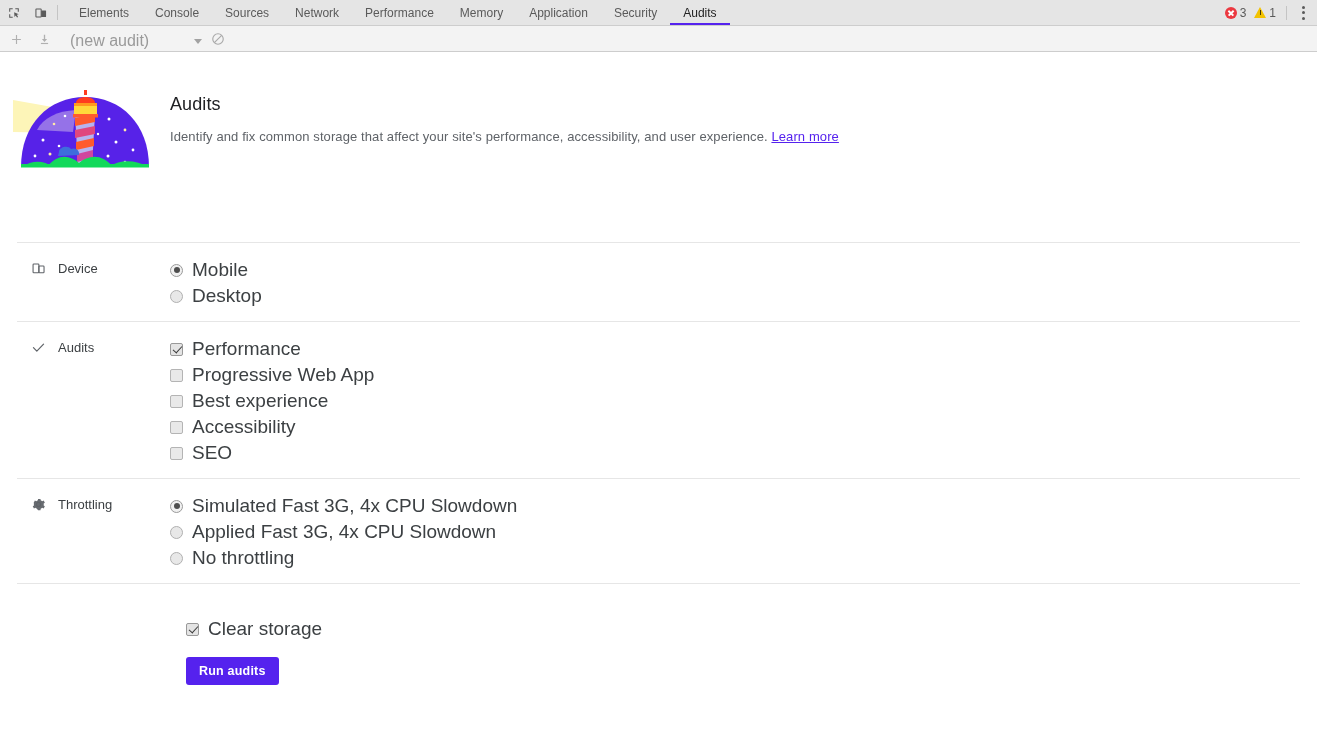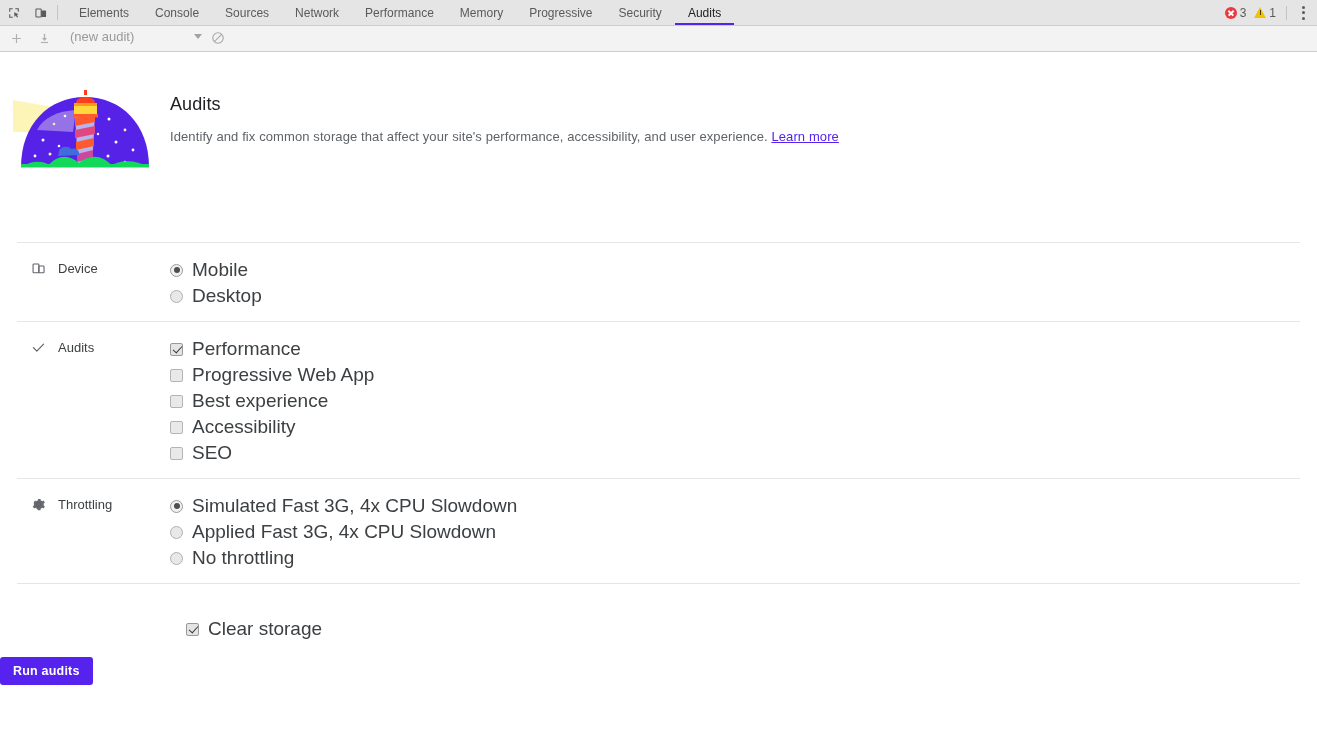--- a/index.html
+++ b/index.html
@@ -113,23 +113,23 @@
     gap: 2.5px; cursor: pointer;
   }
   .kebab span { width: 3px; height: 3px; border-radius: 50%; background: #5a5a5a; }
 
   
   .panel-toolbar {
     height: 26px;
     background: #f3f3f3;
     border-bottom: 1px solid #cdcdcd;
     display: flex;
-    align-items: flex-start;
+    align-items: flex-end;
     padding: 0 2px;
-    font-size: 13px;
+    font-size: 16px;
   }
   .pt-btn {
     width: 28px; height: 24px;
     display: flex; align-items: center; justify-content: center;
     cursor: pointer;
   }
   .audit-select {
     display: flex;
     align-items: center;
     height: 20px;
@@ -272,20 +272,21 @@
     border: solid #3b3b3b;
     border-width: 0 1.8px 1.8px 0;
     transform: rotate(42deg);
   }
 
   .final-row {
     padding: 17px 0 0 0;
   }
   .final-row .opt { margin-left: 186px; margin-top: 20px; }
   .run-btn {
+    margin-left: 186px;
     margin-top: 20px;
     background: #5522ee;
     color: #fff;
     border: none;
     border-radius: 3px;
     font-size: 12.5px;
     font-family: "Liberation Sans", sans-serif;
     padding: 7px 13px;
     cursor: pointer;
     font-weight: 600;
@@ -328,21 +329,21 @@
     <div class="tab">
         <span>Network</span>
       </div>
     <div class="tab">
         <span>Performance</span>
       </div>
     <div class="tab">
         <span>Memory</span>
       </div>
     <div class="tab">
-        <span>Progressive</span>
+        <span>Application</span>
       </div>
     <div class="tab">
         <span>Security</span>
       </div>
     <div class="tab active">
         <span>Audits</span>
       </div>
   </div>
 
   <div class="tabbar-right">

